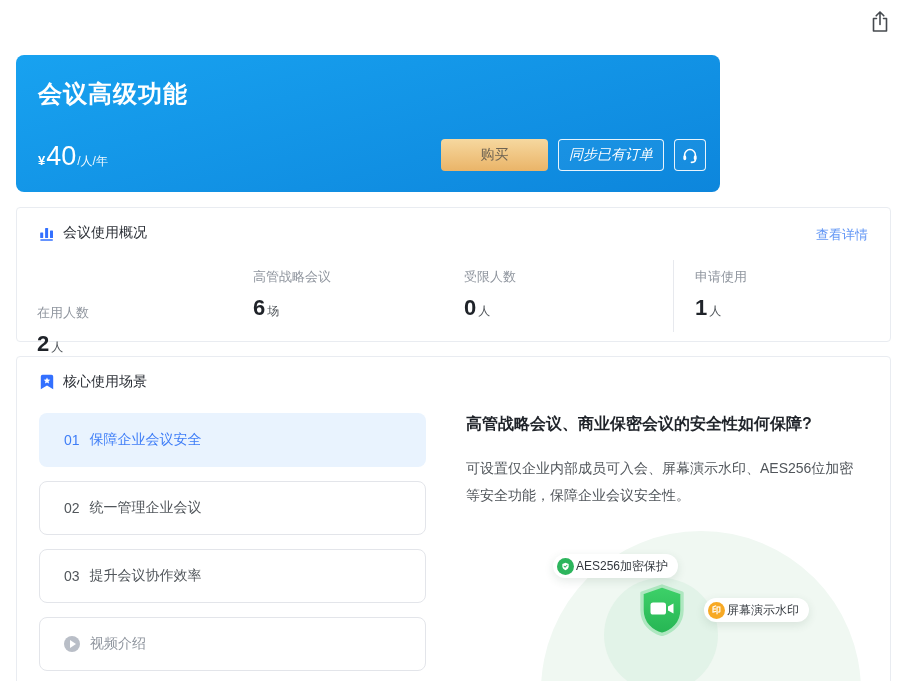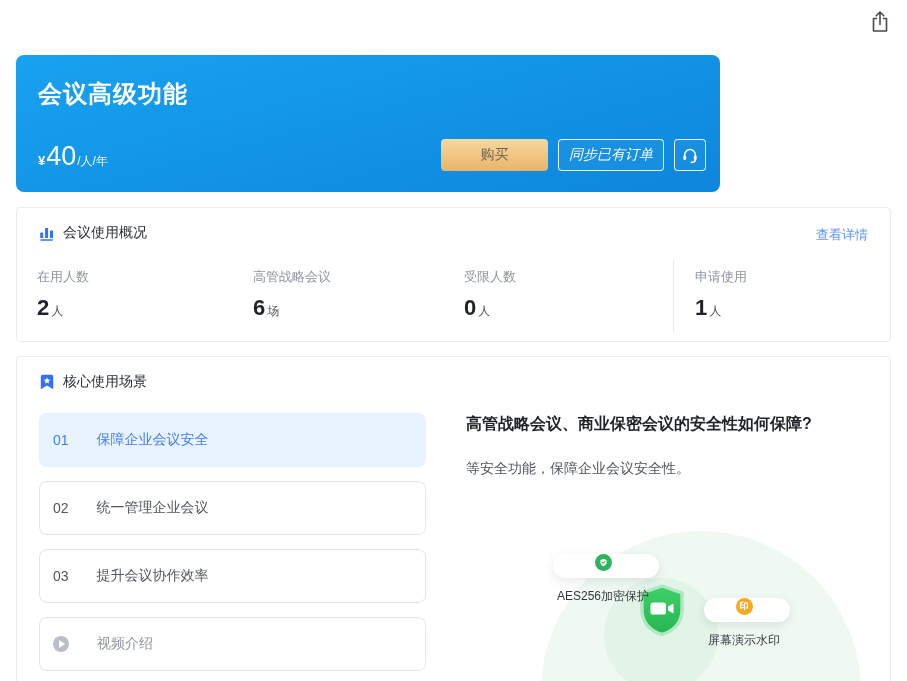--- a/index.html
+++ b/index.html
@@ -47,28 +47,28 @@
   .detail-link {
     position:absolute; top:18px; right:22px; font-size:13px; color:#6296f5;
     background:none; border:none; cursor:pointer; font-family:inherit;
   }
   
   .stat { position:absolute; top:60px; }
   .stat-label { font-size:13px; color:#8f959e; }
   .stat-value { margin-top:9px; display:flex; align-items:baseline; }
   .stat-value .num { font-size:22px; font-weight:bold; color:#1f2329; }
   .stat-value .unit { font-size:12px; color:#51565b; margin-left:2px; }
-  .stat-1 { left:20px; } .stat-2 { left:236px; } .stat-3 { left:447px; } .stat-4 { left:678px; }
+  .stat-1 { left:20px;margin-top:36px; } .stat-2 { left:236px; } .stat-3 { left:447px; } .stat-4 { left:678px; }
   .v-divider { position:absolute; left:656px; top:52px; height:72px; width:1px; background:#e7e9ee; }
   
   .scene-list { position:absolute; left:22px; top:56px; width:387px; }
   .scene-item {
     width:387px; height:54px; margin-bottom:14px; border-radius:8px;
     border:1px solid #e3e5ea; background:#fff; display:flex; align-items:center;
-    gap:28px; padding-left:13px; font-size:14px; color:#51565b; cursor:pointer;
+    gap:10px; padding-left:24px; font-size:14px; color:#51565b; cursor:pointer;
     font-family:inherit; text-align:left;
   }
   .scene-item.active { border-color:transparent; background:#e9f3fe; color:#3f7ef7; }
   .play-circle {
     width:16px; height:16px; border-radius:50%; background:#b9bec7;
     display:inline-flex; align-items:center; justify-content:center; flex:none;
   }
   .play-circle::after {
     content:""; display:block; margin-left:2px;
     border-style:solid; border-width:4px 0 4px 6px;
@@ -80,24 +80,23 @@
   .scene-detail h2 { font-size:16px; font-weight:bold; color:#1f2329; margin-bottom:20px; }
   .scene-desc { font-size:14px; line-height:27px; color:#51565b; }
   
   .circle { position:absolute; border-radius:50%; }
   .circle-outer { left:524px; top:174px; width:320px; height:320px; background:#f0f8f2; }
   .circle-mid   { left:587px; top:221px; width:114px; height:114px; background:#e2f3e8; }
   .circle-dot   { left:849px; top:249px; width:14px; height:14px; background:#ffffff; }
   .shield-wrap { position:absolute; left:621px; top:227px; width:48px; height:52px; }
   .pill {
     position:absolute; height:24px; display:inline-flex; align-items:center;
-    gap:17px; padding:0 10px 0 4px; background:#fff; border-radius:13px;
+    gap:2px; padding:0 10px 0 4px; background:#fff; border-radius:13px;
     box-shadow:0 3px 10px rgba(40,80,55,.12); font-size:12px; color:#33383e;
     white-space:nowrap;
-    flex-direction:column;
   }
   .pill-1 { left:536px; top:197px; }
   .pill-2 { left:687px; top:241px; }
   .pill-3 { left:521px; top:279px; }
   .pill-icon {
     width:17px; height:17px; border-radius:50%; flex:none;
     display:inline-flex; align-items:center; justify-content:center;
   }
   .pill-icon.green { background:#2db55d; }
   .pill-icon.orange { background:#f7a924; color:#fff; font-size:9px; font-weight:bold; }
@@ -202,20 +201,21 @@
     </button>
     <button class="scene-item">
       <span class="play-circle"></span>
       <span class="video-label">视频介绍</span>
     </button>
   </div>
 
   <div class="scene-detail">
     <h2>高管战略会议、商业保密会议的安全性如何保障?</h2>
     <div class="scene-desc">
+      <div>可设置仅企业内部成员可入会、屏幕演示水印、AES256位加密</div>
       <div>等安全功能，保障企业会议安全性。</div>
     </div>
   </div>
 
   <div class="circle circle-outer"></div>
   <div class="circle circle-mid"></div>
   <div class="circle circle-dot"></div>
 
   <div class="shield-wrap">
     <svg width="48" height="52" viewBox="0 0 48 52">

